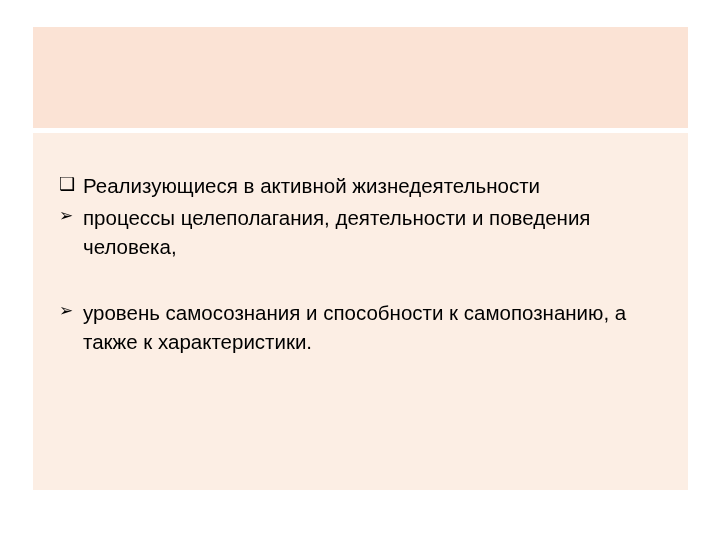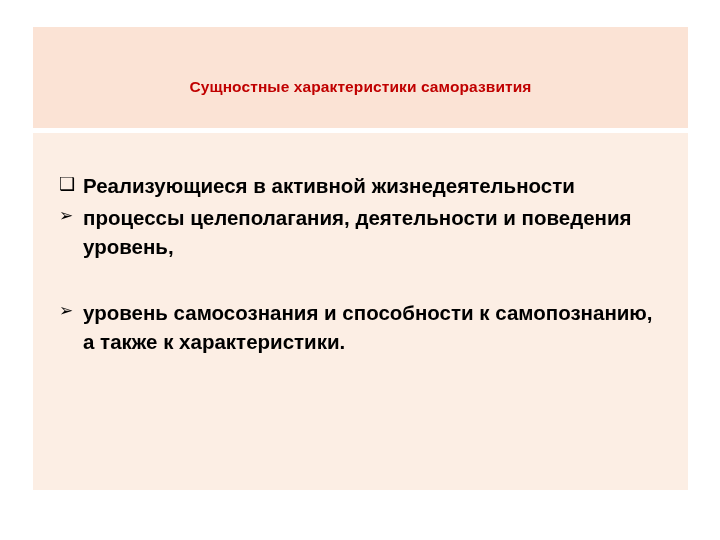--- a/index.html
+++ b/index.html
@@ -68,46 +68,44 @@
     font-size: 18px;
     line-height: 1.55;
     color: #000000;
   }
   .bullet-row .marker.arrow {
     font-size: 17px;
   }
   .bullet-row .btext {
     flex: 1 1 auto;
     padding-left: 2px;
-    font-weight: bold;
   }
   .gap {
     height: 34px;
   }
 </style>
 </head>
 <body>
 
 <div class="slide">
 
   <div class="title-band"></div>
-  <div class="title-text">Сущностные характеристики саморазвития</div>
 
   <div class="body-band"></div>
 
   <div class="body-content">
 
     <div class="bullet-row">
       <span class="marker">❑</span>
       <span class="btext">Реализующиеся в активной жизнедеятельности</span>
     </div>
 
     <div class="bullet-row">
       <span class="marker arrow">➢</span>
-      <span class="btext">процессы целеполагания, деятельности и поведения уровень,</span>
+      <span class="btext">процессы целеполагания, деятельности и поведения человека,</span>
     </div>
 
     <div class="gap"></div>
 
     <div class="bullet-row">
       <span class="marker arrow">➢</span>
       <span class="btext">уровень самосознания и способности к самопознанию, а также к характеристики.</span>
     </div>
 
   </div>

